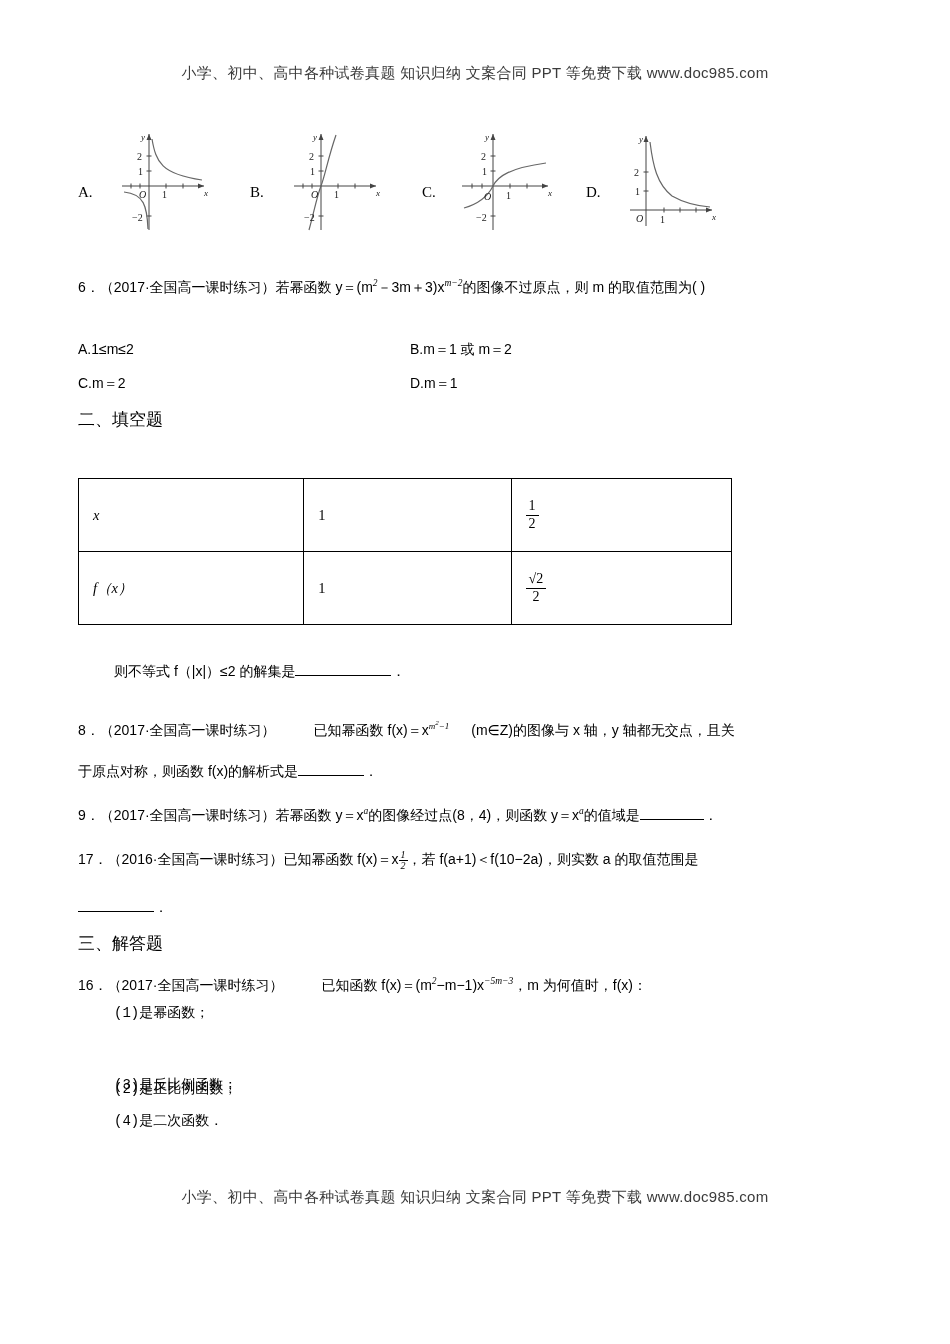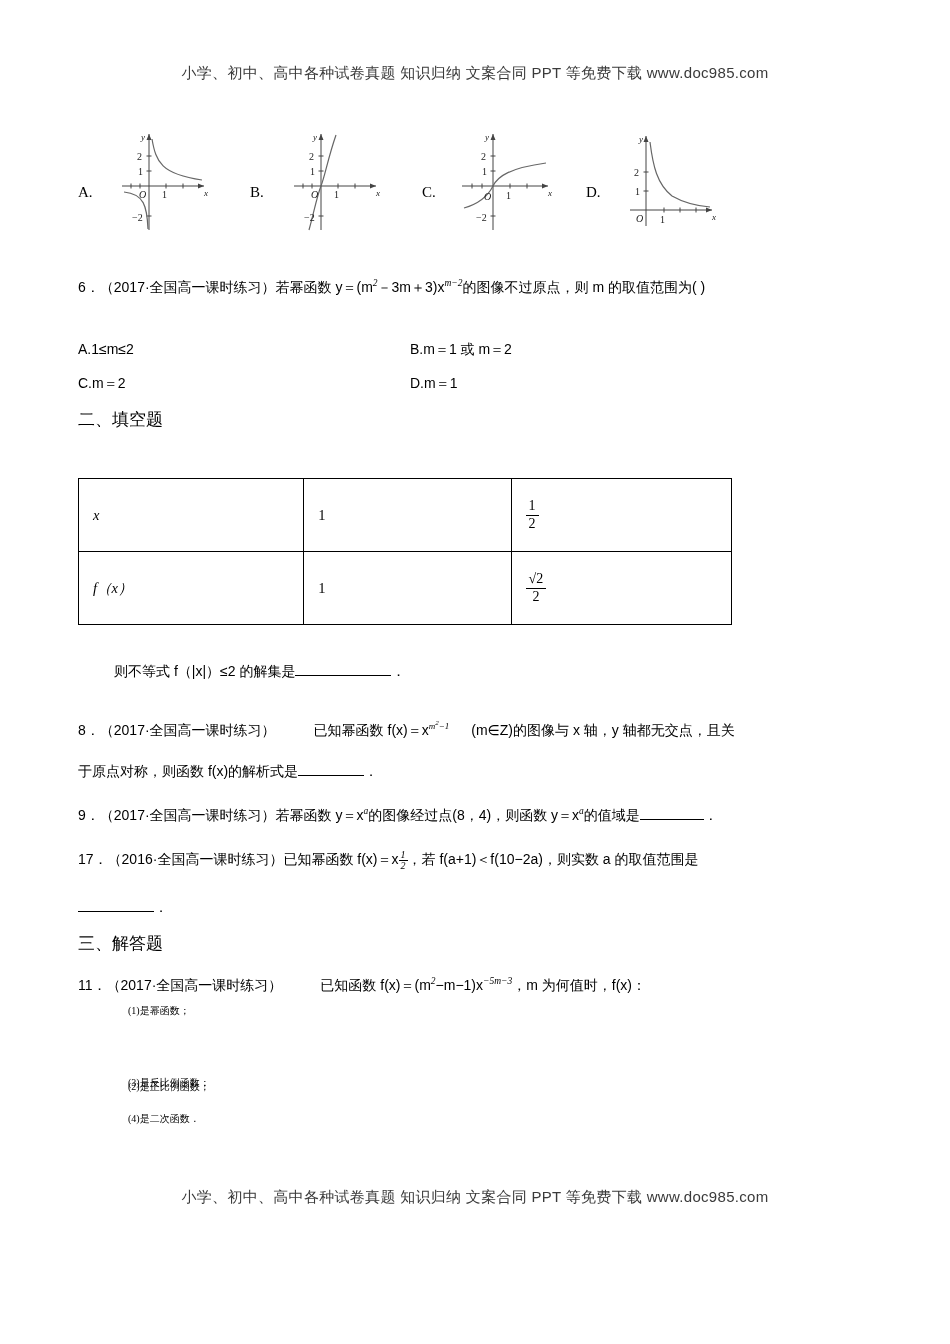--- a/index.html
+++ b/index.html
@@ -129,23 +129,23 @@
     display: block;
     border-bottom: 1px solid #000;
     padding: 0 2px;
   }
   .frac-inline .den {
     display: block;
     padding: 0 2px;
   }
   .sub-item {
     position: absolute;
-    left: 128px;
-    font-size: 10px;
-    font-family: Liberation Serif, serif;
+    left: 114px;
+    font-size: 14px;
+    font-family: Liberation Mono, monospace;
     white-space: nowrap;
   }
   .sec-head {
     position: absolute;
     left: 78px;
     font-size: 17px;
     font-family: "Liberation Sans", "DejaVu Sans", sans-serif;
   }
 </style>
 </head>
@@ -339,21 +339,21 @@
   <div class="qline" style="left:78px; top:848px;">
     <span class="cn">17．</span><span class="cn">（2016·全国高一课时练习）</span><span class="cn">已知幂函数 f(x)＝x</span><span class="frac-inline"><span class="num">1</span><span class="den">2</span></span><span class="cn">，若 f(a+1)＜f(10−2a)，则实数 a 的取值范围是</span>
   </div>
   <div class="qline" style="left:78px; top:896px;">
     <span class="blank" style="width:76px;"></span><span class="cn">．</span>
   </div>
 
   <div class="sec-head" style="top:932px;">三、解答题</div>
 
   <div class="qline" style="left:78px; top:970px;">
-    <span class="cn">11．</span><span class="cn">（2017·全国高一课时练习）</span><span style="display:inline-block; width:38px;"></span><span class="cn">已知函数 f(x)＝(m</span><sup class="ex">2</sup><span class="cn">−m−1)x</span><sup class="ex">−5m−3</sup><span class="cn">，m 为何值时，f(x)：</span>
+    <span class="cn">16．</span><span class="cn">（2017·全国高一课时练习）</span><span style="display:inline-block; width:38px;"></span><span class="cn">已知函数 f(x)＝(m</span><sup class="ex">2</sup><span class="cn">−m−1)x</span><sup class="ex">−5m−3</sup><span class="cn">，m 为何值时，f(x)：</span>
   </div>
 
   <div class="sub-item" style="top:1004px;">(1)是幂函数；</div>
   <div class="sub-item" style="top:1040px;margin-top:40px;">(2)是正比例函数；</div>
   <div class="sub-item" style="top:1076px;text-align:center;">(3)是反比例函数；</div>
   <div class="sub-item" style="top:1112px;">(4)是二次函数．</div>
 
   <div class="watermark watermark-bottom">小学、初中、高中各种试卷真题 知识归纳 文案合同 PPT 等免费下载   www.doc985.com</div>
 
 </div>

